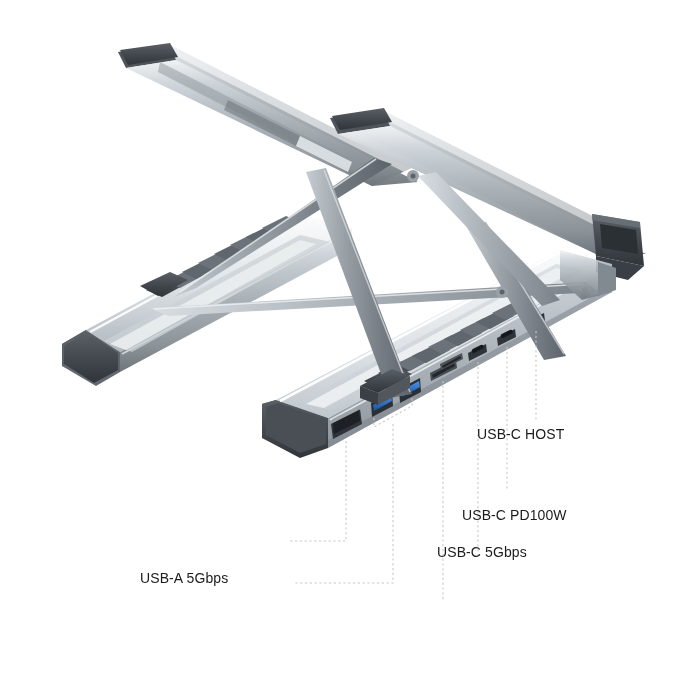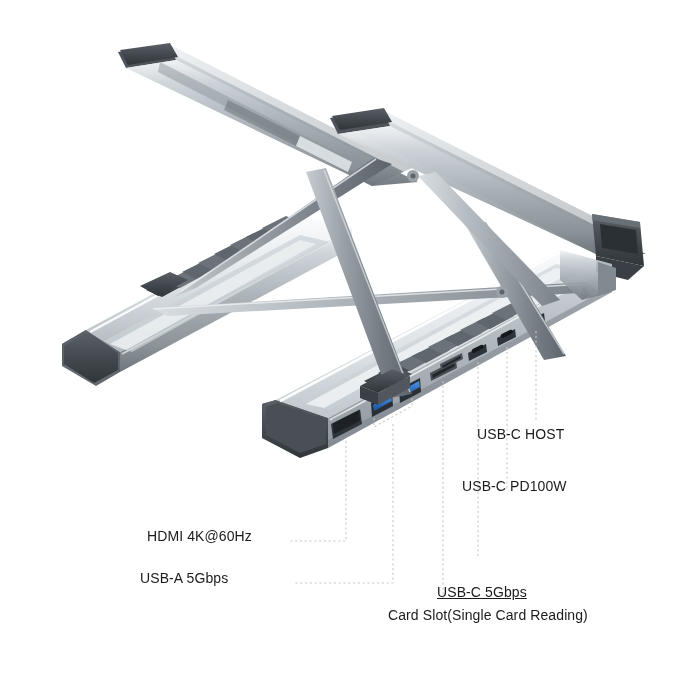--- a/index.html
+++ b/index.html
@@ -255,27 +255,25 @@
       <polyline points="443,381 443,600"></polyline>
 
       <polyline points="478,362 478,558"></polyline>
 
       <polyline points="507,347 507,489"></polyline>
 
       <polyline points="536,331 536,420"></polyline>
     </g>
   </svg>
 
-  <div class="lbl" style="left:147px; top:528px;">HDMI 4K@60Hz</div>
 
   <div class="lbl" style="left:140px; top:570px;">USB-A 5Gbps</div>
 
   <div class="lbl two" style="left:388px; top:607px;">
-    <div>Card Slot(Single Card Reading)</div>
   </div>
 
-  <div class="lbl" style="left:437px; top:584px;text-decoration:underline;">USB-C 5Gbps</div>
-
-  <div class="lbl" style="left:462px; top:478px;text-align:right;">USB-C PD100W</div>
+  <div class="lbl" style="left:437px; top:544px;">USB-C 5Gbps</div>
+
+  <div class="lbl" style="left:462px; top:507px;text-align:right;">USB-C PD100W</div>
 
   <div class="lbl" style="left:477px; top:426px;">USB-C HOST</div>
 
 </div>
 
 </body></html>

